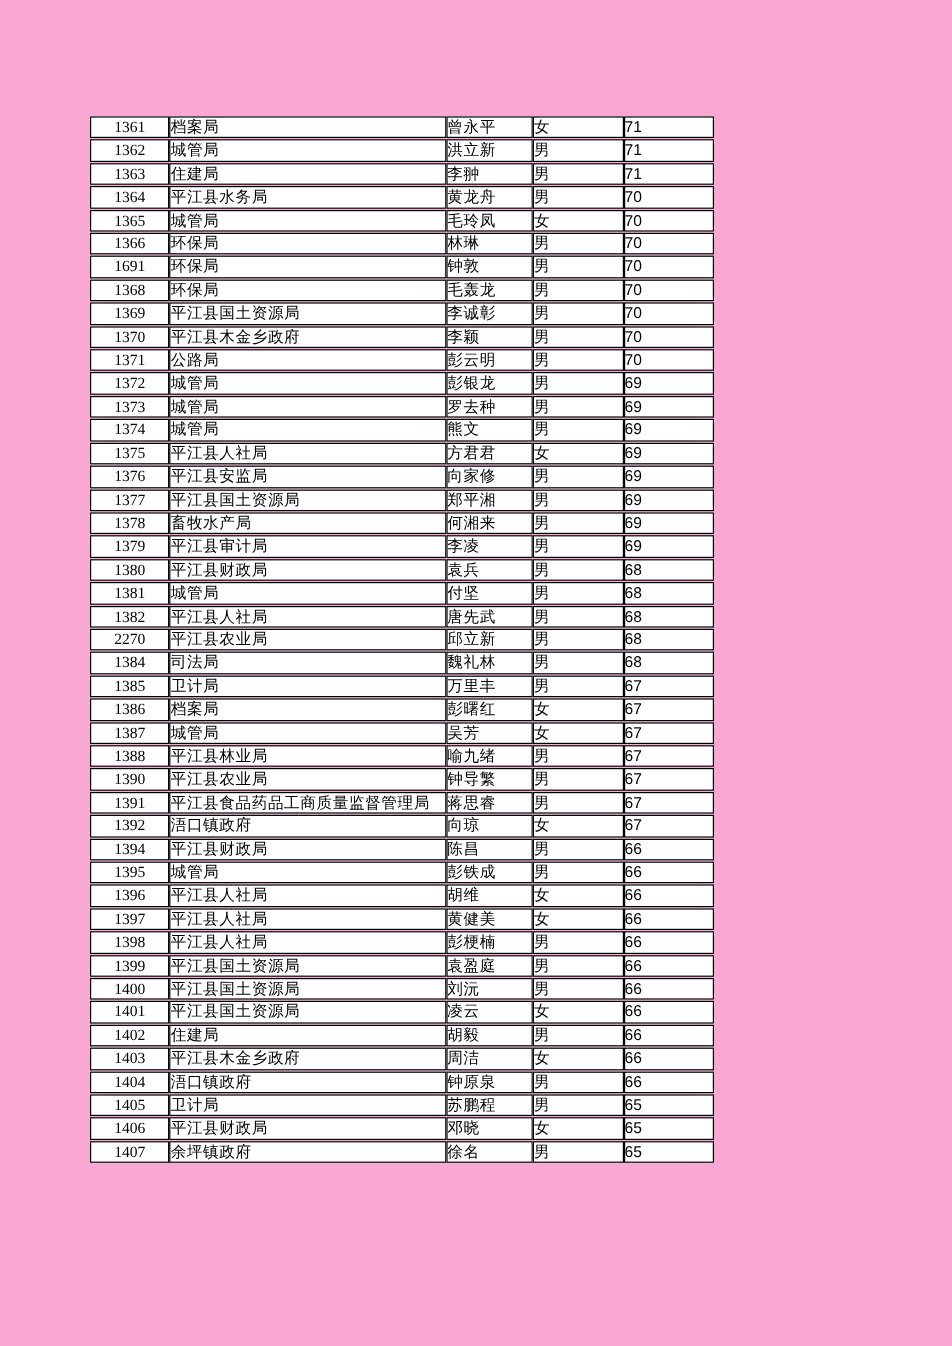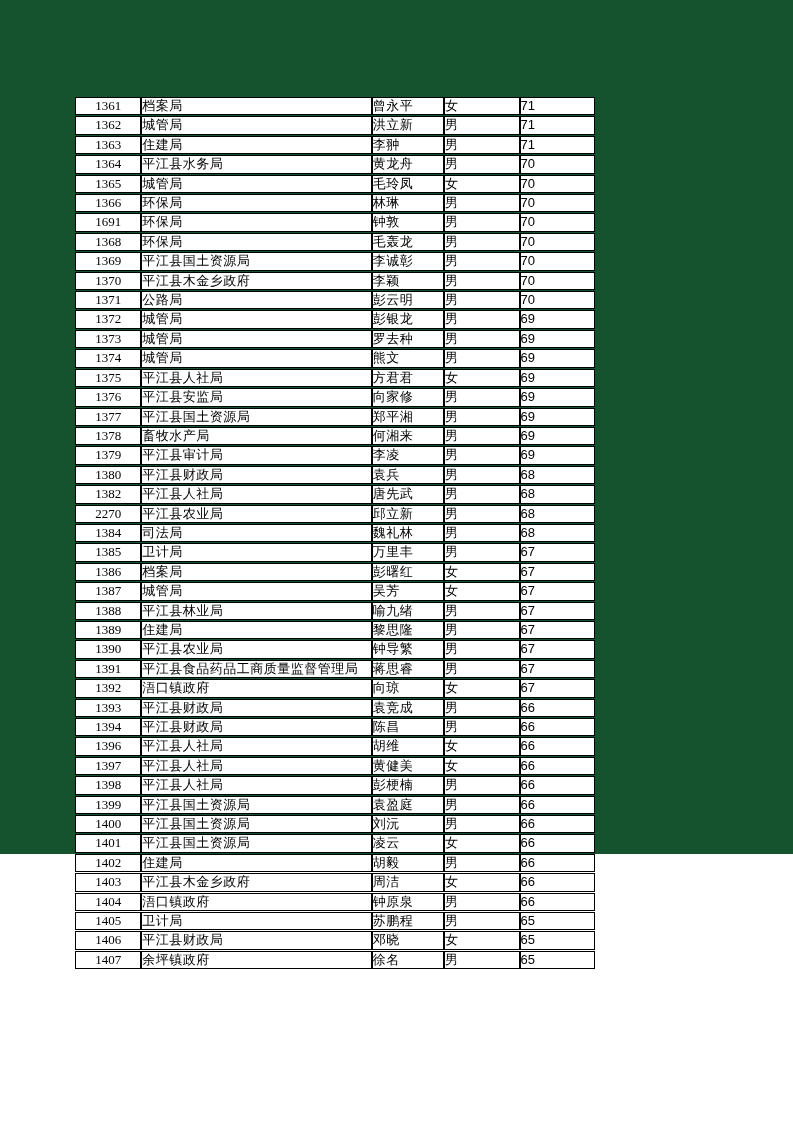--- a/index.html
+++ b/index.html
@@ -11,22 +11,22 @@
     width: 793px;
     height: 1122px;
     position: relative;
     overflow: hidden;
     font-family: "Liberation Serif", "DejaVu Serif", serif;
     color: #000000;
   }
   .page {
     position: absolute;
     left: 0; top: 0;
-    width: 793px; height: 854px;
-    background: #14532d;
+    width: 793px; height: 1122px;
+    background: #f9a8d4;
   }
   .table-wrap {
     position: absolute;
     left: 75px;
     top: 96px;
   }
   table.score-table {
     border-collapse: separate;
     border-spacing: 0 1px;
     table-layout: fixed;
@@ -215,20 +215,27 @@
             <td class="cell-score">69</td>
           </tr>
           <tr>
             <td class="cell-rank">1380</td>
             <td class="cell-org">平江县财政局</td>
             <td class="cell-name">袁兵</td>
             <td class="cell-gender">男</td>
             <td class="cell-score">68</td>
           </tr>
           <tr>
+            <td class="cell-rank">1381</td>
+            <td class="cell-org">城管局</td>
+            <td class="cell-name">付坚</td>
+            <td class="cell-gender">男</td>
+            <td class="cell-score">68</td>
+          </tr>
+          <tr>
             <td class="cell-rank">1382</td>
             <td class="cell-org">平江县人社局</td>
             <td class="cell-name">唐先武</td>
             <td class="cell-gender">男</td>
             <td class="cell-score">68</td>
           </tr>
           <tr>
             <td class="cell-rank">2270</td>
             <td class="cell-org">平江县农业局</td>
             <td class="cell-name">邱立新</td>
@@ -264,27 +271,20 @@
             <td class="cell-score">67</td>
           </tr>
           <tr>
             <td class="cell-rank">1388</td>
             <td class="cell-org">平江县林业局</td>
             <td class="cell-name">喻九绪</td>
             <td class="cell-gender">男</td>
             <td class="cell-score">67</td>
           </tr>
           <tr>
-            <td class="cell-rank">1389</td>
-            <td class="cell-org">住建局</td>
-            <td class="cell-name">黎思隆</td>
-            <td class="cell-gender">男</td>
-            <td class="cell-score">67</td>
-          </tr>
-          <tr>
             <td class="cell-rank">1390</td>
             <td class="cell-org">平江县农业局</td>
             <td class="cell-name">钟导繁</td>
             <td class="cell-gender">男</td>
             <td class="cell-score">67</td>
           </tr>
           <tr>
             <td class="cell-rank">1391</td>
             <td class="cell-org">平江县食品药品工商质量监督管理局</td>
             <td class="cell-name">蒋思睿</td>
@@ -292,30 +292,30 @@
             <td class="cell-score">67</td>
           </tr>
           <tr>
             <td class="cell-rank">1392</td>
             <td class="cell-org">浯口镇政府</td>
             <td class="cell-name">向琼</td>
             <td class="cell-gender">女</td>
             <td class="cell-score">67</td>
           </tr>
           <tr>
-            <td class="cell-rank">1393</td>
-            <td class="cell-org">平江县财政局</td>
-            <td class="cell-name">袁竞成</td>
-            <td class="cell-gender">男</td>
-            <td class="cell-score">66</td>
-          </tr>
-          <tr>
             <td class="cell-rank">1394</td>
             <td class="cell-org">平江县财政局</td>
             <td class="cell-name">陈昌</td>
+            <td class="cell-gender">男</td>
+            <td class="cell-score">66</td>
+          </tr>
+          <tr>
+            <td class="cell-rank">1395</td>
+            <td class="cell-org">城管局</td>
+            <td class="cell-name">彭铁成</td>
             <td class="cell-gender">男</td>
             <td class="cell-score">66</td>
           </tr>
           <tr>
             <td class="cell-rank">1396</td>
             <td class="cell-org">平江县人社局</td>
             <td class="cell-name">胡维</td>
             <td class="cell-gender">女</td>
             <td class="cell-score">66</td>
           </tr>

